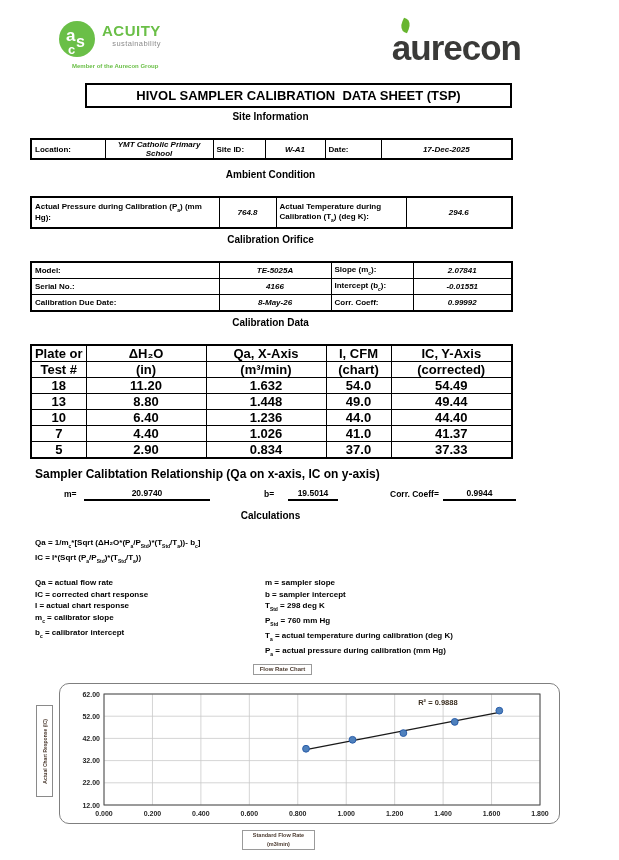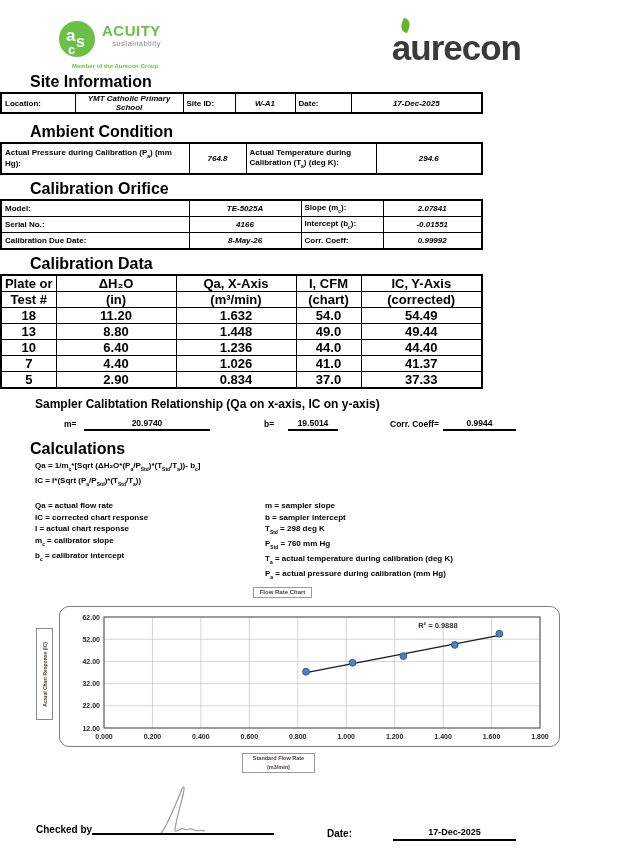--- a/index.html
+++ b/index.html
@@ -14,24 +14,24 @@
   .acuity-sub{font-size:7.5px;letter-spacing:.4px;color:#8c8c8c;text-align:right;font-weight:400;}
   .acuity-tagline{font-size:6px;color:#6abf47;margin:1px 0 0 17px;}
   .aurecon{position:relative;margin-top:4px;}
   .aurecon-leaf{position:absolute;left:9px;top:-1px;width:9px;height:13px;background:#67b52f;
                 border-radius:0 70% 0 70%;transform:rotate(24deg);}
   .aurecon-name{font-size:35px;letter-spacing:-1px;color:#3a3a38;line-height:1;margin-top:10px;}
   
   .title-box{margin:13px 0 0 85px;width:423px;height:21px;border:2px solid #000;
              text-align:center;line-height:21px;font-size:13px;white-space:pre;}
   
-  .section-heading{width:481px;margin:0 0 1px 30px;text-align:left;font-size:16px;}
+  .section-heading{width:481px;margin:0 0 16px 30px;text-align:center;font-size:10px;}
   .mt1{margin-top:3px}.mt4{margin-top:5px}.mt5{margin-top:9px}
   
-  table.sheet{border-collapse:collapse;border:2px solid #000;width:481px;table-layout:fixed;}
+  table.sheet{border-collapse:collapse;border:2px solid #000;margin-left:30px;width:481px;table-layout:fixed;}
   table.sheet td{border:1px solid #000;font-size:8px;padding:0 3px;height:18px;overflow:hidden;}
   td.lbl{text-align:left;}
   td.val{text-align:center;font-style:italic;}
   table.amb td{height:29px;line-height:1.25;}
   table.orf td{height:15px;}
   table.cal td{height:12px;font-size:13px;text-align:center;padding:0 2px;}
   table.cal tr.hdr td{height:13px;}
   sub{font-size:.62em;}
   
   .sampler-heading{margin:8px 15px 0 35px;font-size:12px;}
@@ -85,20 +85,21 @@
         </div>
       </div>
       <div class="acuity-tagline">Member of the Aurecon Group</div>
     </div>
     <div class="aurecon">
       <div class="aurecon-leaf"></div>
       <div class="aurecon-name">aurecon</div>
     </div>
   </div>
 
+  <div class="title-box">HIVOL SAMPLER CALIBRATION  DATA SHEET (TSP)</div>
 
   <div class="section-heading mt1">Site Information</div>
   <table class="sheet">
     <colgroup>
         <col style="width:74px">
         <col style="width:108px">
         <col style="width:52px">
         <col style="width:60px">
         <col style="width:56px">
         <col style="width:131px">

